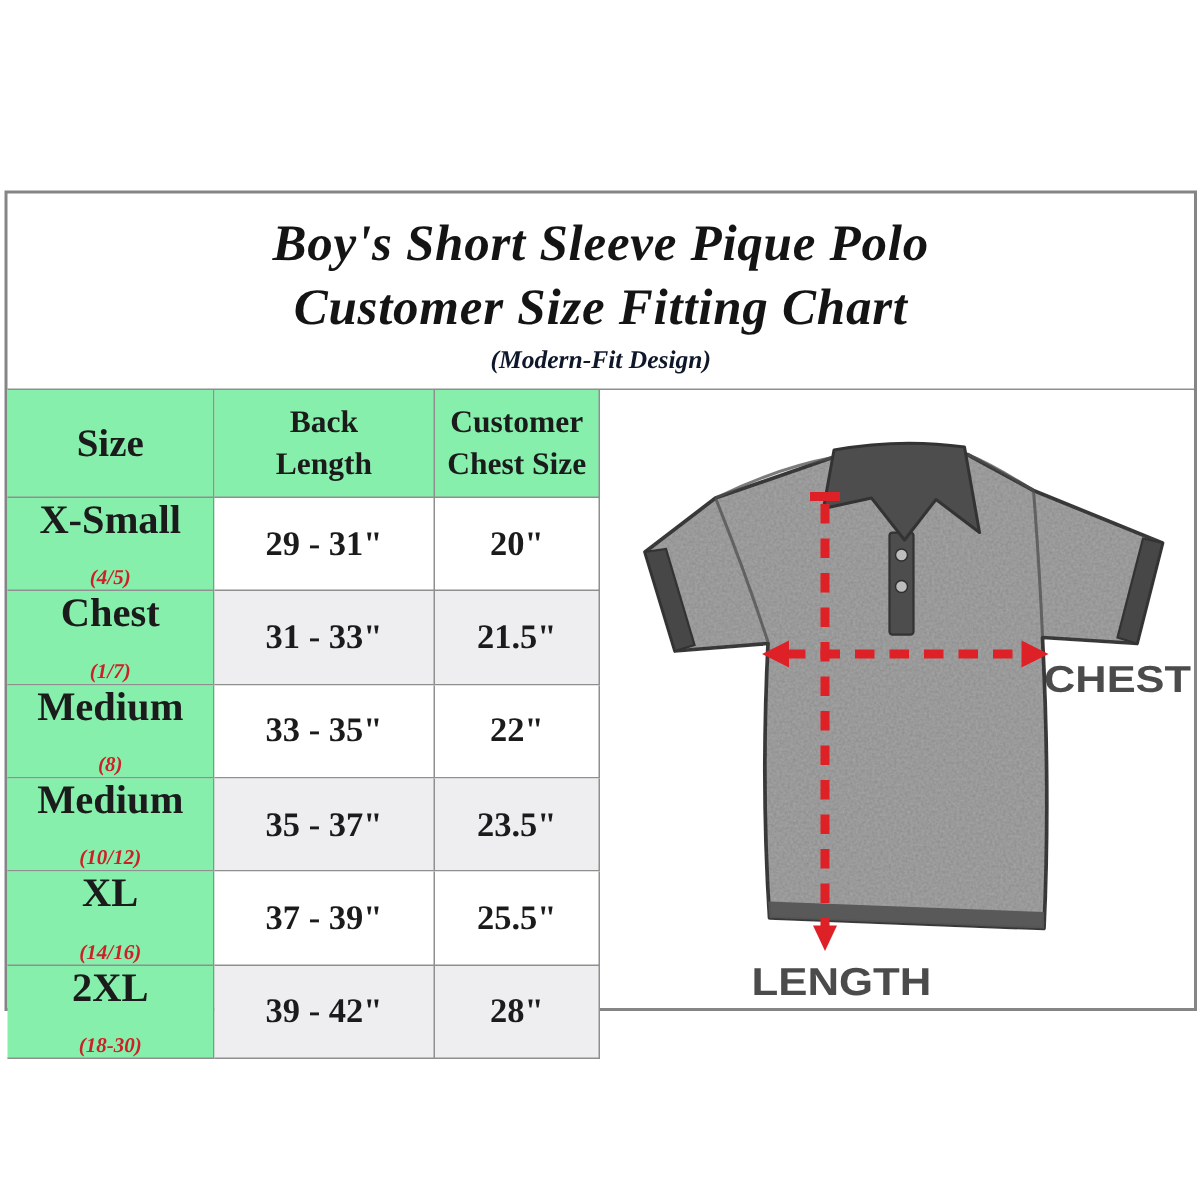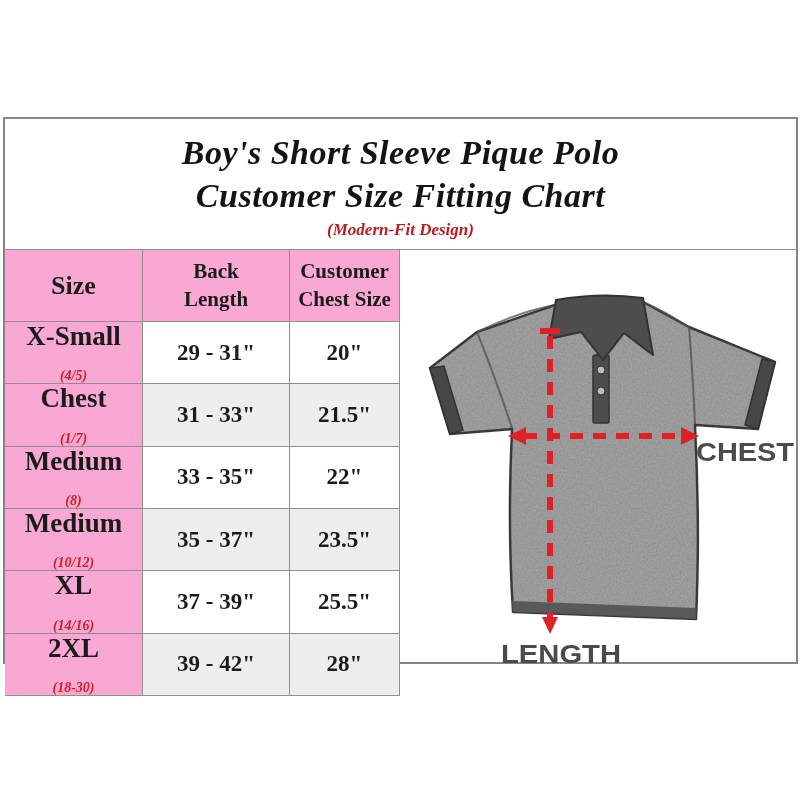--- a/index.html
+++ b/index.html
@@ -1,48 +1,48 @@
 <!DOCTYPE html>
 <html><head>
 <meta charset="utf-8">
 <style>
   html,body{margin:0;padding:0;background:#ffffff;}
   .page{
     position:relative;width:800px;height:800px;background:#ffffff;overflow:hidden;
     font-family:"Liberation Serif", serif;
   }
   .chart-box{
-    position:absolute;left:3px;top:117px;width:791px;height:543px;
+    position:absolute;left:3px;top:127px;width:791px;height:543px;
     border:2px solid #858585;background:#ffffff;box-sizing:content-box;
   }
   
   .title-block{
     height:131px;border-bottom:1px solid #8f8f8f;text-align:center;
     padding-top:13px;box-sizing:border-box;
   }
   .title-line{
     font-size:34px;font-weight:bold;font-style:italic;color:#141414;
     line-height:1.26;letter-spacing:.5px;
   }
   .subtitle{
-    margin-top:2px;font-size:17px;font-weight:bold;font-style:italic;color:#b91c1c;
+    margin-top:2px;font-size:17px;font-weight:bold;font-style:italic;color:#0f172a;
   }
   
   .content{position:relative;height:409px;}
   .size-table{
     position:absolute;left:0;top:0;width:395px;height:409px;
     display:grid;grid-template-columns:138px 147px 110px;
     grid-template-rows:72px repeat(6,1fr);
   }
   .cell{
     border-right:1px solid #8f8f8f;border-bottom:1px solid #8f8f8f;
     display:flex;flex-direction:column;align-items:center;justify-content:center;
     box-sizing:border-box;text-align:center;color:#1b1b1b;
   }
-  .cell.blue{background:#f9a8d4;}
+  .cell.blue{background:#86efac;}
   .cell.w{background:#ffffff;}
   .cell.g{background:#eeeef1;}
   .hdr{font-weight:bold;font-size:21px;line-height:1.3;white-space:pre-line;}
   .hdr.size-hdr{font-size:26px;}
   .size-label{font-weight:bold;font-size:27px;line-height:1.05;}
   .size-age{font-weight:bold;font-style:italic;font-size:14px;color:#cc2127;margin-top:19px;line-height:1;}
   .val{font-weight:bold;font-size:23px;}
   
   .shirt-svg{position:absolute;left:397px;top:143px;width:400px;height:400px;}
   .measure-label{

